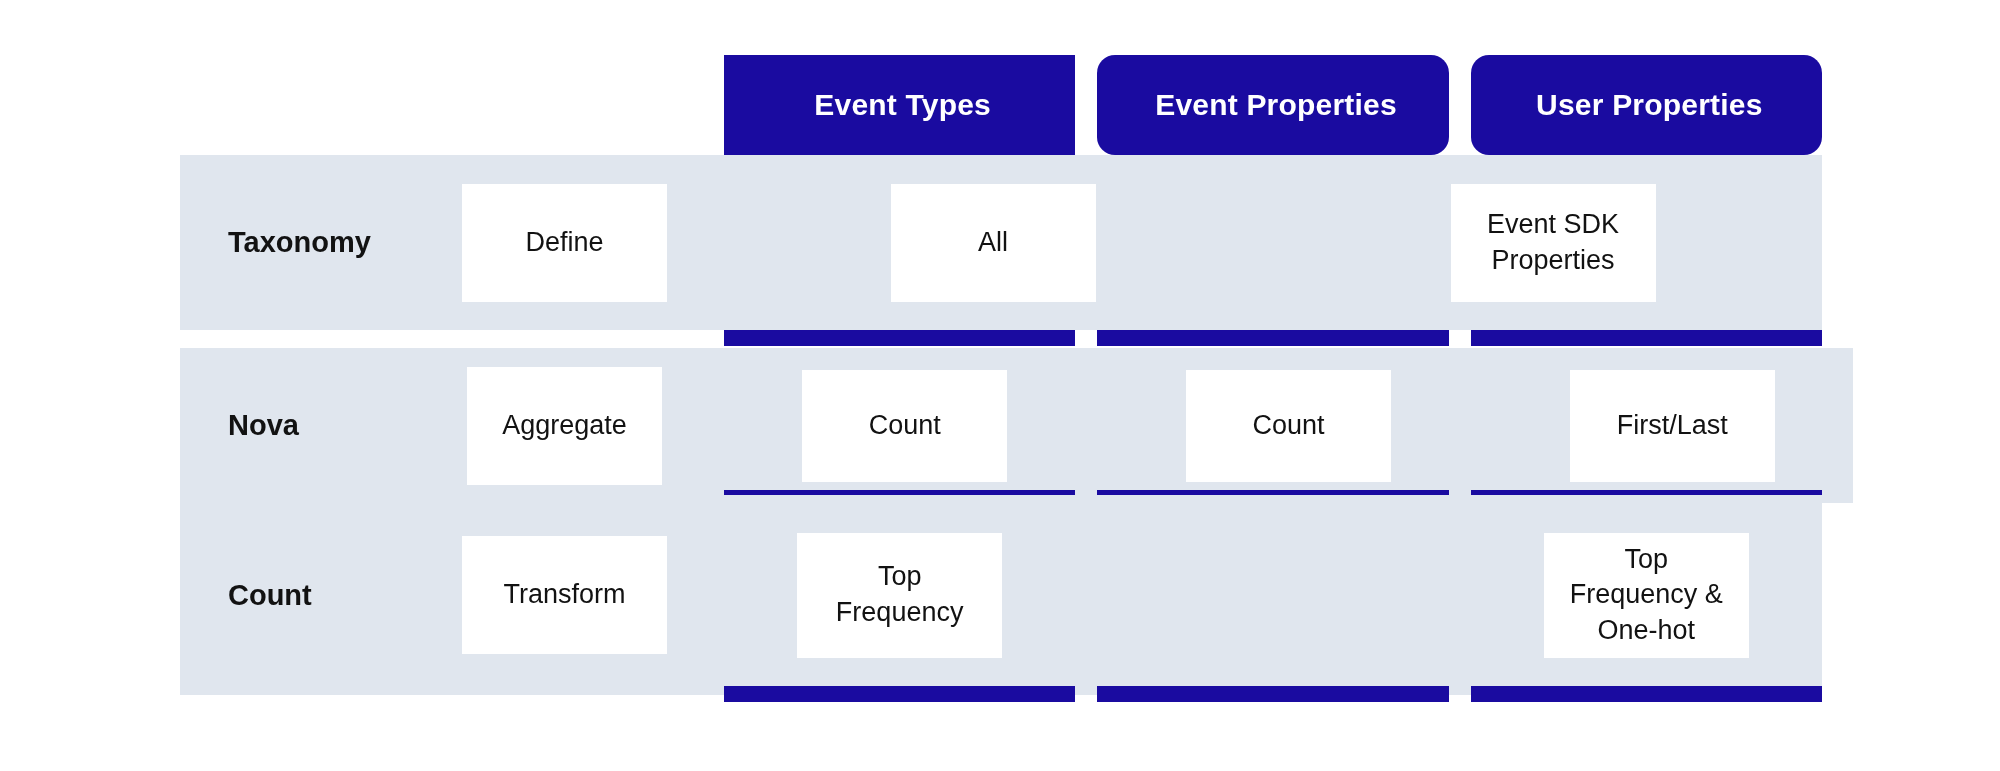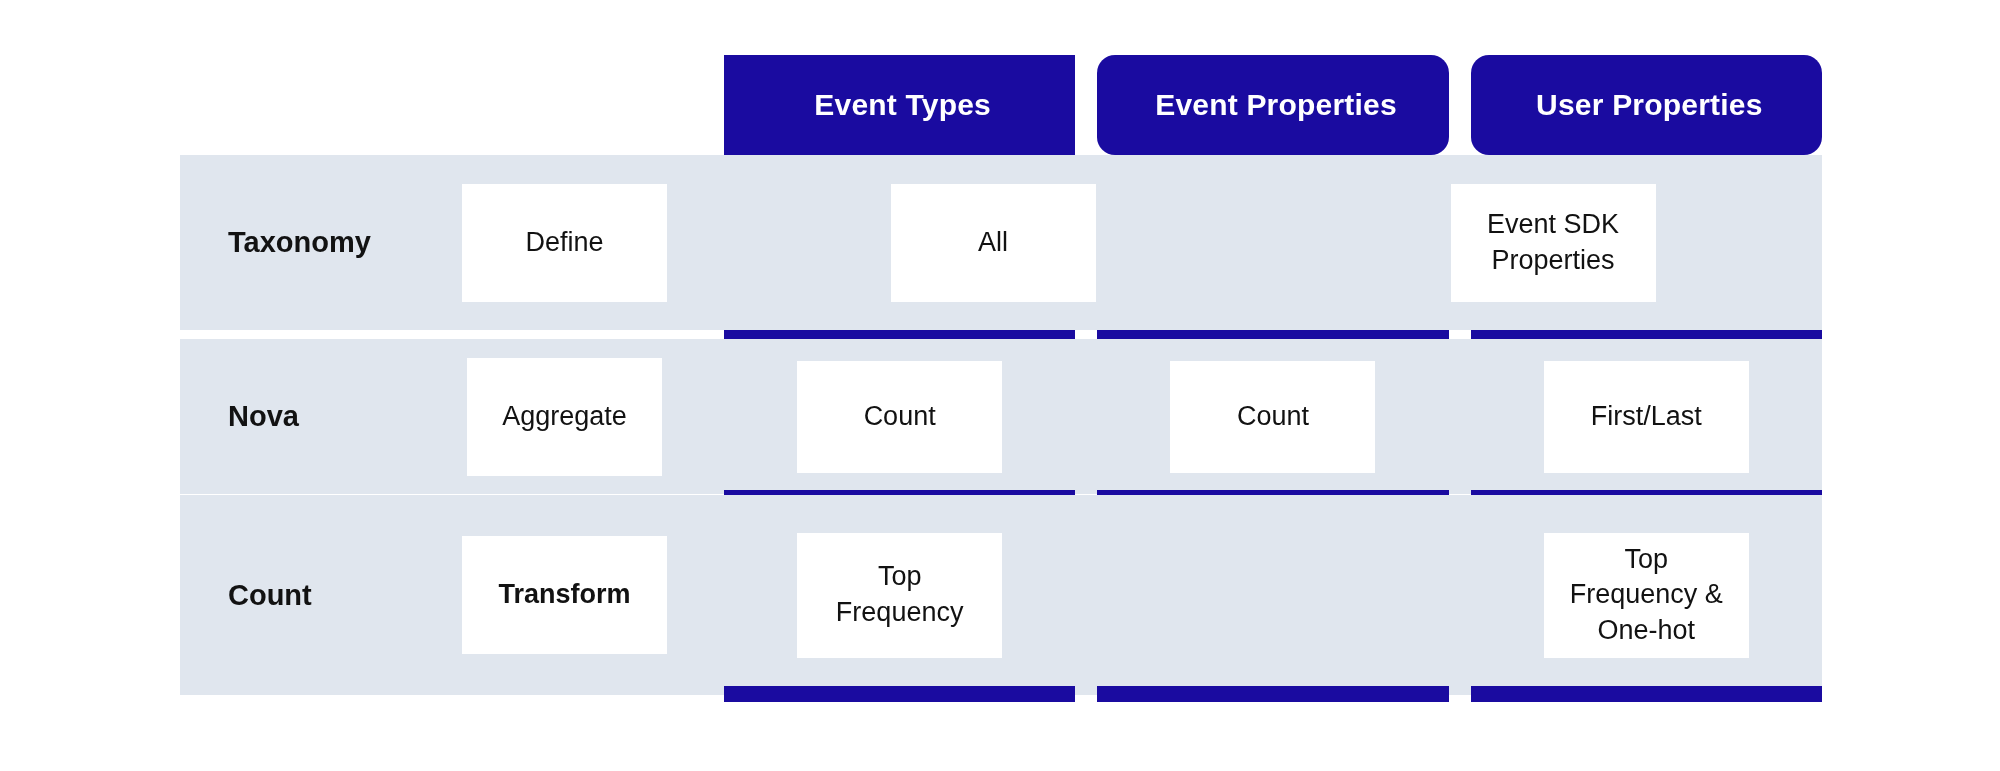--- a/index.html
+++ b/index.html
@@ -52,21 +52,21 @@
   }
 
   
   .row {
     position: absolute;
     left: 180px;
     width: 1642px;
     background: #e0e6ee;
   }
   .row-1 { top: 155px; height: 175px; }
-  .row-2 { top: 339px; height: 155px; }
+  .row-2 { top: 348px; height: 155px; padding-left: 31px; }
   .row-3 { top: 495px; height: 200px; }
 
   .row-inner {
     position: absolute;
     inset: 0;
     display: flex;
     align-items: center;
   }
 
   .row-label {
@@ -109,21 +109,21 @@
   }
   .chip.empty {
     background: transparent;
   }
 
   
   .row-1 .action-col .chip { width: 205px; height: 118px; }
   .row-1 .data-col .chip  { width: 205px; height: 118px; }
   .row-2 .action-col .chip { width: 195px; height: 118px; }
   .row-2 .data-col .chip  { width: 205px; height: 112px; }
-  .row-3 .action-col .chip { width: 205px; height: 118px; font-weight: bold; }
+  .row-3 .action-col .chip { width: 205px; height: 118px; }
   .row-3 .data-col .chip  { width: 205px; height: 125px; }
 
   
   .bar-strip {
     position: absolute;
     left: 180px;
     width: 1642px;
     height: 16px;
     display: flex;
   }

